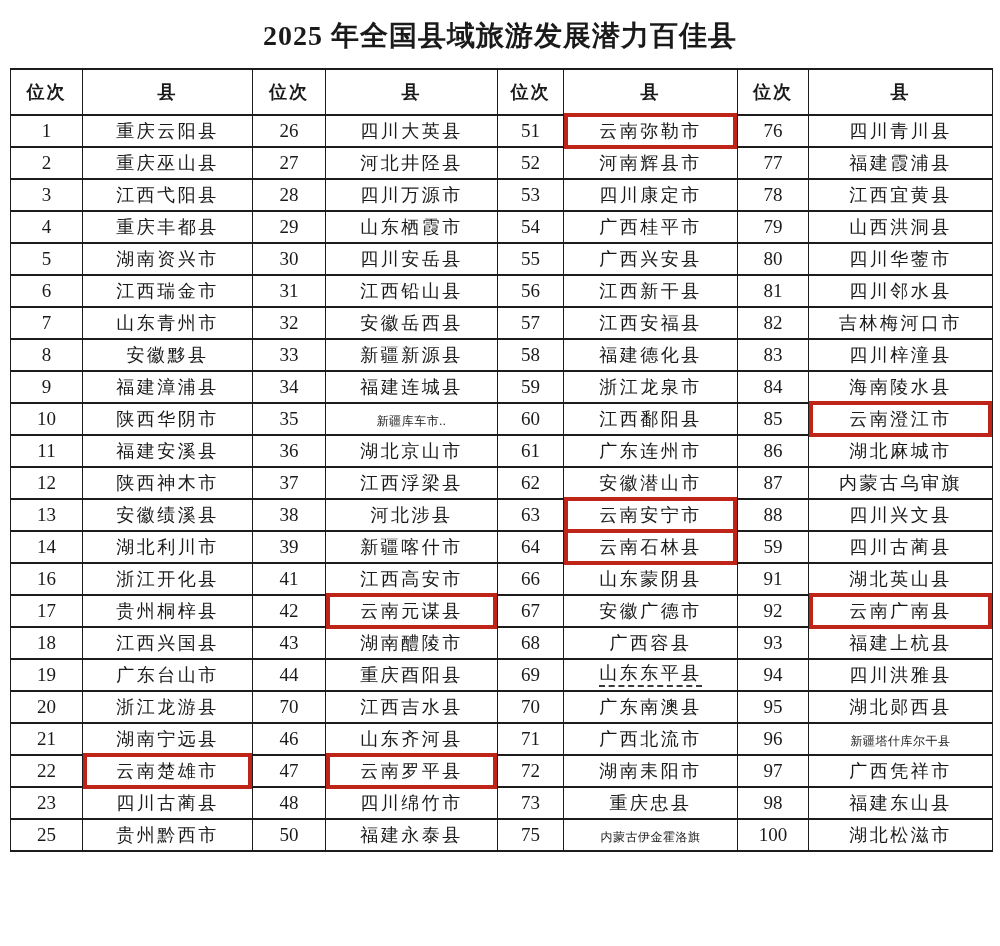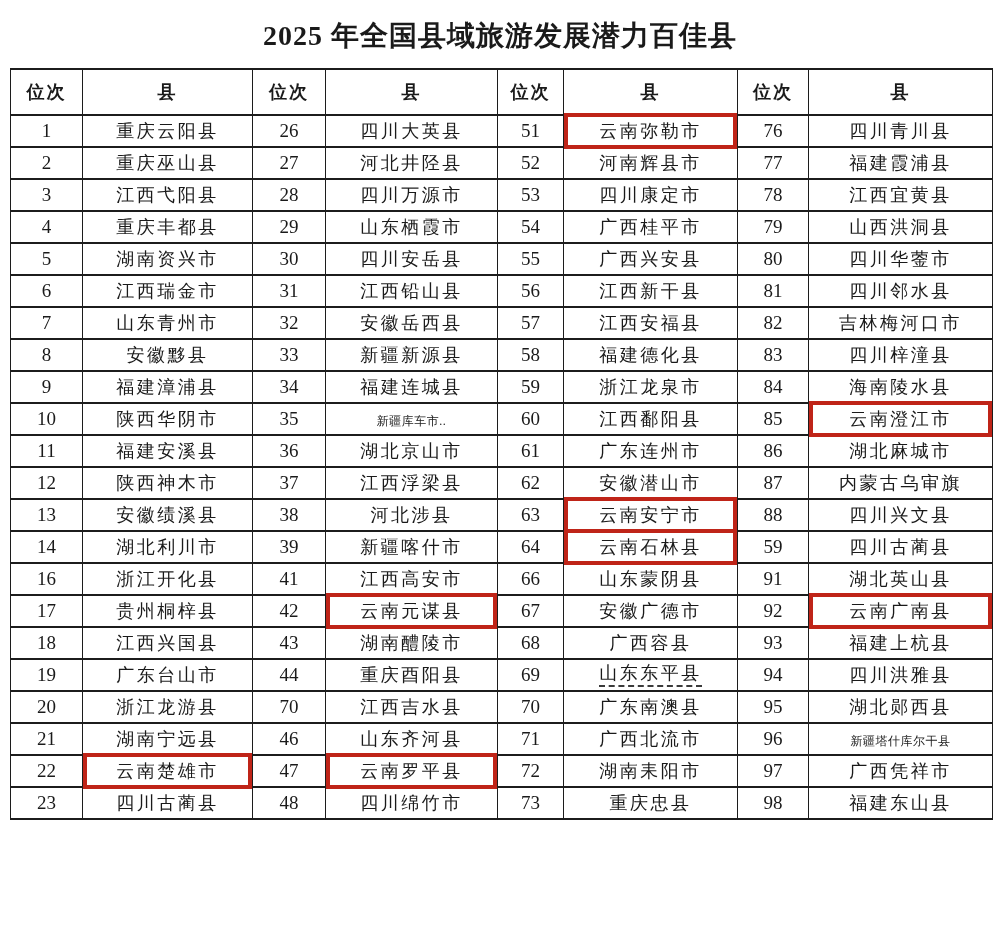--- a/index.html
+++ b/index.html
@@ -302,15 +302,25 @@
         <tr>
           <td class="rank">23</td>
           <td class="county"><span class="county-name">四川古蔺县</span></td>
           <td class="rank">48</td>
           <td class="county"><span class="county-name">四川绵竹市</span></td>
           <td class="rank">73</td>
           <td class="county"><span class="county-name">重庆忠县</span></td>
           <td class="rank">98</td>
           <td class="county"><span class="county-name">福建东山县</span></td>
         </tr>
+        <tr>
+          <td class="rank">25</td>
+          <td class="county"><span class="county-name">贵州黔西市</span></td>
+          <td class="rank">50</td>
+          <td class="county"><span class="county-name">福建永泰县</span></td>
+          <td class="rank">75</td>
+          <td class="county"><span class="county-name long">内蒙古伊金霍洛旗</span></td>
+          <td class="rank">100</td>
+          <td class="county"><span class="county-name">湖北松滋市</span></td>
+        </tr>
       </tbody>
   </table>
 </div>
 
 </body></html>

